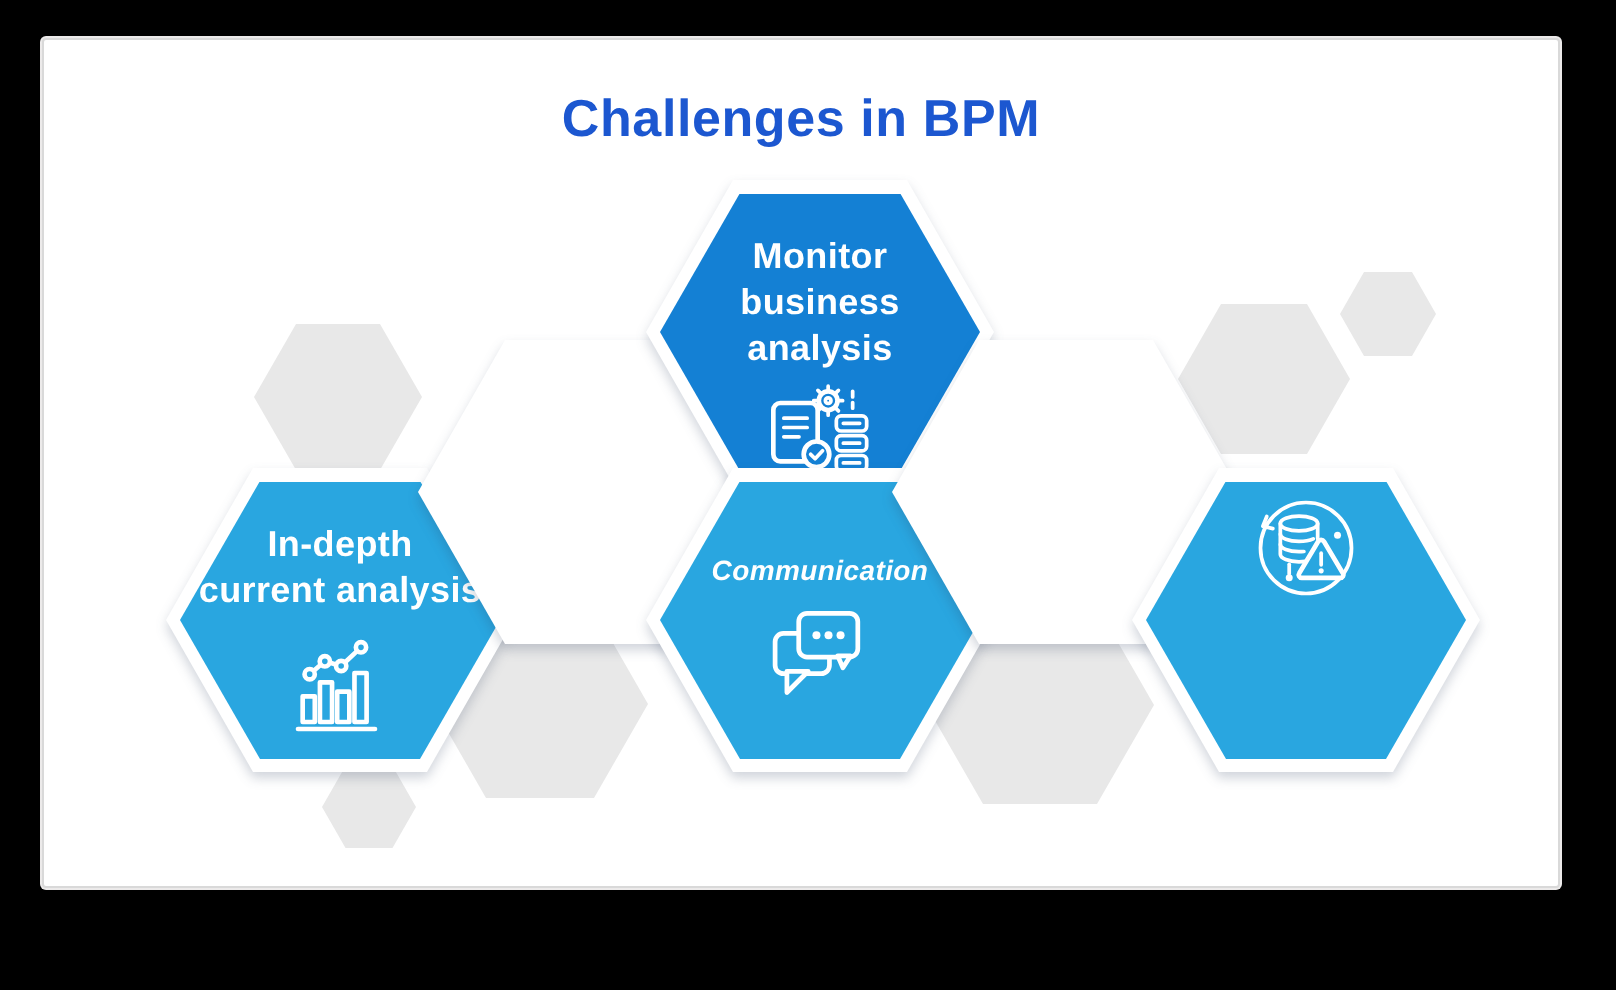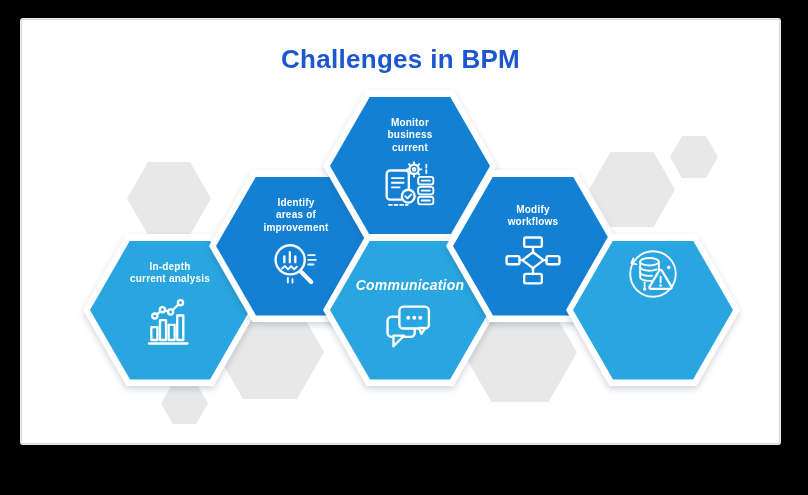--- a/index.html
+++ b/index.html
@@ -12,21 +12,21 @@
   
   .hexclip{clip-path:polygon(25% 0,75% 0,100% 50%,75% 100%,25% 100%,0 50%);}
   .hex-gray{position:absolute;background:#e8e8e8;}
   .hex-wrap{position:absolute;width:174px;height:152px;
             filter:drop-shadow(0 3px 3px rgba(40,60,90,.22));}
   .hex-outline{position:absolute;left:0;top:0;width:174px;height:152px;background:#fff;}
   .hex-body{position:absolute;left:7px;top:6.5px;width:160px;height:139px;
             display:flex;flex-direction:column;align-items:center;}
   .hex-body.tone-light{background:#29a6e0;}
   .hex-body.tone-dark{background:#1480d4;}
-  .hex-text{margin-top:20px;text-align:center;color:#fff;font-size:10px;font-weight:700;
+  .hex-text{margin-top:20px;text-align:center;color:#fff;font-size:18px;font-weight:700;
             line-height:1.28;letter-spacing:.2px;}
   .pt1 .hex-text{margin-top:36px;font-size:14px;font-style:italic;}
   .pt2 .hex-text{margin-top:27px;}
   .hex-icon{margin-top:5px;display:block;}
   .hex-icon svg{display:block;}
   svg .stk{fill:none;stroke:#fff;stroke-width:2;stroke-linecap:round;stroke-linejoin:round;}
   svg .stk-thin{fill:none;stroke:#fff;stroke-width:1.6;stroke-linecap:round;stroke-linejoin:round;}
   svg .stk-fat{fill:none;stroke:#fff;stroke-width:3.6;stroke-linecap:round;}
   svg .dash{stroke-dasharray:2.4 2.4;}
   svg .dotw{fill:#fff;stroke:none;}
@@ -68,46 +68,29 @@
           <circle class="fill-light" cx="17.5" cy="16" r="2.2"></circle>
           <circle class="fill-light" cx="24.5" cy="18" r="2.2"></circle>
           <circle class="fill-light" cx="33" cy="10" r="2.2"></circle>
         </svg>
       </span>
     </div>
   </div>
 
   <div class="hex-wrap" style="left:209px;top:170px;">
     <div class="hex-outline hexclip"></div>
-    <div class="hex-body hexclip tone-dark">
-      <div class="hex-text">
-        <span style="display:block">Identify</span>
-        <span style="display:block">areas of</span>
-        <span style="display:block">improvement</span>
-      </div>
-      <span class="hex-icon">
-        <svg width="58" height="56" viewBox="0 0 48 48">
-          <circle class="stk" cx="19" cy="17" r="12.5"></circle>
-          <path class="stk-fat" d="M28.5 27.5 37 36"></path>
-          <path class="stk" d="M14 19v-5M18.7 19v-8.5M23.4 19v-5"></path>
-          <path class="stk-thin" d="M12 24.5l2.6-2.2 2.6 2.8 2.6-2.8 2.6 2.8 2.3-2.2"></path>
-          <path class="stk-thin" d="M34.5 13h5.5M34.5 17h6.5M34.5 21h4.5"></path>
-          <path class="stk-thin" d="M17 32.5v4M21 33.5v3"></path>
-        </svg>
-      </span>
-    </div>
   </div>
 
   <div class="hex-wrap" style="left:323px;top:90px;">
     <div class="hex-outline hexclip"></div>
     <div class="hex-body hexclip tone-dark">
       <div class="hex-text">
         <span style="display:block">Monitor</span>
         <span style="display:block">business</span>
-        <span style="display:block">current</span>
+        <span style="display:block">analysis</span>
       </div>
       <span class="hex-icon">
         <svg width="60" height="56" viewBox="0 0 48 48">
           <path class="stk-thin dash" d="M38 4v8M6 38.5h16"></path>
           <rect class="stk" x="4" y="9" width="19" height="25" rx="3"></rect>
           <path class="stk-thin" d="M8.5 15.5h10M8.5 19.5h10M8.5 23.5h6.5"></path>
           <circle class="stk" cx="27.5" cy="8" r="4"></circle>
           <circle class="stk-thin" cx="27.5" cy="8" r="1.2"></circle>
           <path class="stk-thin" d="M27.5 1.8v2M27.5 12.2v2M21.3 8h2M31.7 8h2M23.1 3.6l1.4 1.4M30.4 10.9l1.5 1.5M31.9 3.6l-1.5 1.5M24.5 10.9l-1.4 1.5"></path>
           <circle class="fill-dark" cx="22.5" cy="31" r="5.5"></circle>
@@ -136,38 +119,20 @@
           <circle class="dotw" cx="22.5" cy="15.8" r="1.7"></circle>
           <circle class="dotw" cx="27.6" cy="15.8" r="1.7"></circle>
           <circle class="dotw" cx="32.7" cy="15.8" r="1.7"></circle>
         </svg>
       </span>
     </div>
   </div>
 
   <div class="hex-wrap pt2" style="left:446px;top:170px;">
     <div class="hex-outline hexclip"></div>
-    <div class="hex-body hexclip tone-dark">
-      <div class="hex-text">
-        <span style="display:block">Modify</span>
-        <span style="display:block">workflows</span>
-      </div>
-      <span class="hex-icon">
-        <svg width="60" height="54" viewBox="0 0 49 46">
-          <rect class="stk" x="17" y="3" width="15" height="8" rx="1.5"></rect>
-          <path class="stk" d="M24.5 11v4.5"></path>
-          <path class="stk" d="M24.5 15.5l9 6.8-9 6.8-9-6.8z"></path>
-          <path class="stk" d="M15.5 22.3h-2.5M33.5 22.3h2.5"></path>
-          <rect class="stk" x="2" y="18.8" width="11" height="7" rx="1.5"></rect>
-          <rect class="stk" x="36" y="18.8" width="11" height="7" rx="1.5"></rect>
-          <path class="stk" d="M24.5 29.1v5"></path>
-          <rect class="stk" x="17" y="34" width="15" height="8" rx="1.5"></rect>
-        </svg>
-      </span>
-    </div>
   </div>
 
   <div class="hex-wrap" style="left:566px;top:234px;">
     <div class="hex-outline hexclip"></div>
     <div class="hex-body hexclip tone-light">
       <span class="hex-icon">
         <svg width="58" height="56" viewBox="0 0 48 48">
           <circle class="stk-thin" cx="24" cy="24" r="19.5"></circle>
           <path class="stk-thin" d="M7.2 10.5l-1.7 4.2 4.3 1"></path>
           <ellipse class="stk-thin" cx="21" cy="13.5" rx="8" ry="3.2"></ellipse>

